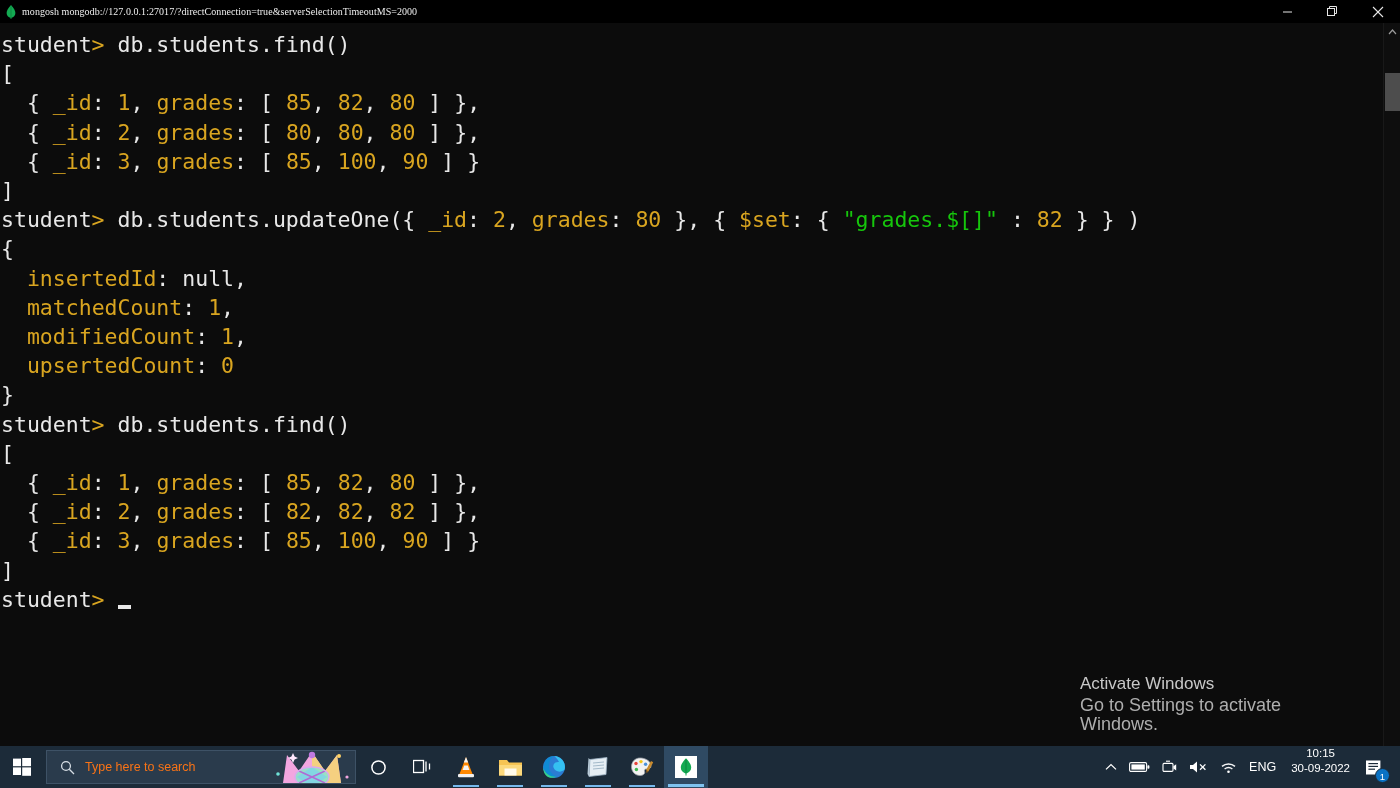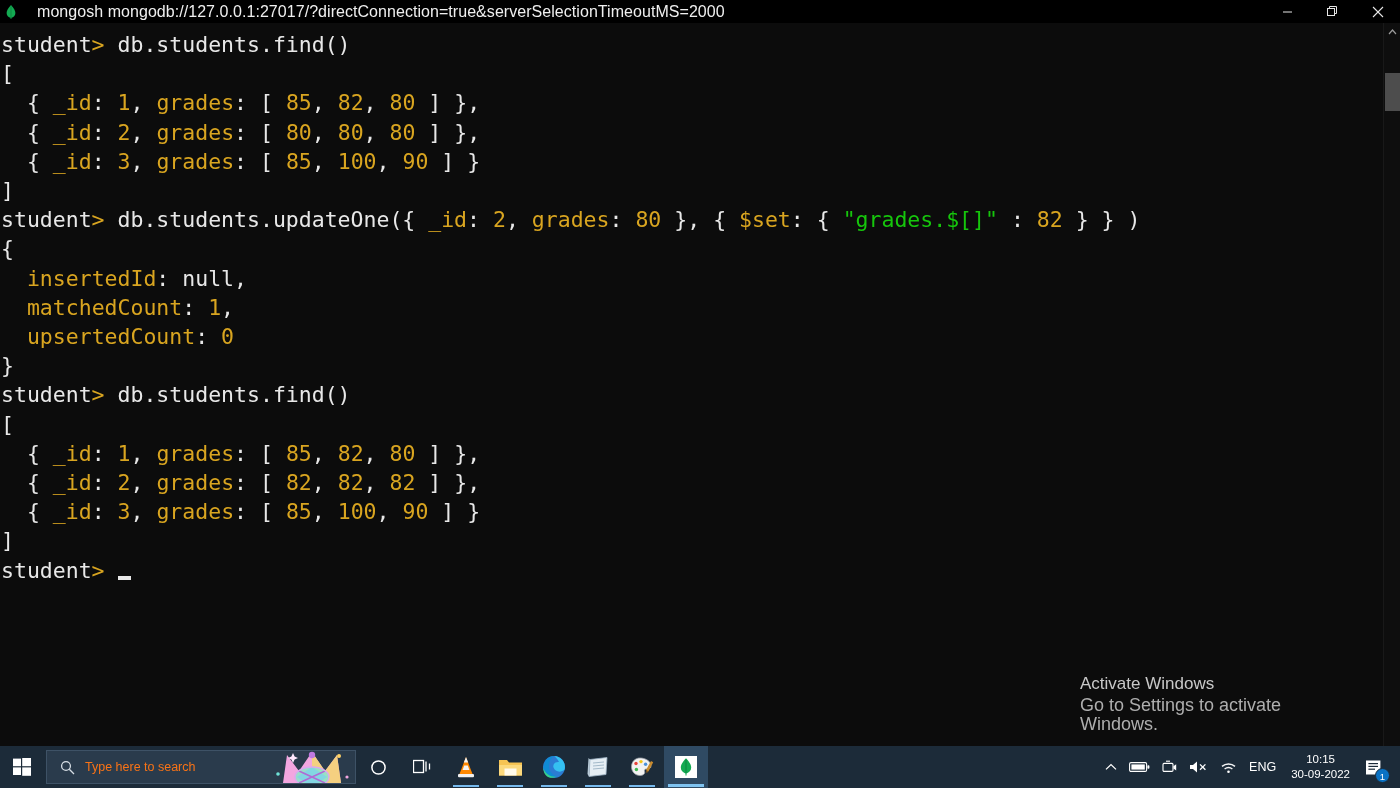--- a/index.html
+++ b/index.html
@@ -18,25 +18,24 @@
     background:#000000;
     display:flex; align-items:center;
     color:#e8e8e8;
   }
   .tb-icon {
     width:22px; height:23px;
     display:flex; align-items:center; justify-content:center;
     flex:0 0 auto;
   }
   .tb-title {
-    font-family:Liberation Sans, sans-serif;
-    font-size:16px; letter-spacing:0.05px;
+    font-family:Liberation Serif, serif;
+    font-size:10px; letter-spacing:0.05px;
     color:#efefef; white-space:nowrap;
     flex:1 1 auto;
-    margin-left:15px;
   }
   .tb-buttons { display:flex; height:23px; flex:0 0 auto; }
   .tb-btn {
     width:45px; height:23px;
     display:flex; align-items:center; justify-content:center;
     color:#e6e6e6;
   }
   .tb-btn svg { display:block; }
 
   
@@ -153,21 +152,21 @@
     display:flex; align-items:center; height:42px;
     padding-right:6px;
   }
   .tray-item {
     display:flex; align-items:center;
     padding:0 6px; height:42px;
     font-size:12.5px; color:#ffffff; white-space:nowrap;
   }
   .weather { gap:7px; }
   .clock {
-    display:flex; flex-direction:column; align-items:center; justify-content:center;
+    display:flex; flex-direction:column; align-items:center; 
     font-size:11.5px; line-height:15px; padding:0 9px; height:42px;
   }
   .notif { position:relative; padding:0 10px 0 6px; }
   .badge {
     position:absolute; right:4px; bottom:5px;
     width:15px; height:15px; border-radius:50%;
     background:#0a72c4; color:#fff;
     font-size:9.5px; line-height:15px; text-align:center;
     border:1px solid #1c2b39;
   }
@@ -209,20 +208,21 @@
       <div class="line"><span class="pr">student</span><span class="pc">&gt;</span><span class="w"> </span><span class="w">db</span><span class="w">.</span><span class="w">students</span><span class="w">.</span><span class="w">find</span><span class="w">(</span><span class="w">)</span></div>
       <div class="line"><span class="w">[</span></div>
       <div class="line"><span class="w"> </span><span class="w"> </span><span class="w">{</span><span class="w"> </span><span class="am">_id</span><span class="w">:</span><span class="w"> </span><span class="am">1</span><span class="w">,</span><span class="w"> </span><span class="am">grades</span><span class="w">:</span><span class="w"> </span><span class="w">[</span><span class="w"> </span><span class="am">85</span><span class="w">,</span><span class="w"> </span><span class="am">82</span><span class="w">,</span><span class="w"> </span><span class="am">80</span><span class="w"> </span><span class="w">]</span><span class="w"> </span><span class="w">}</span><span class="w">,</span></div>
       <div class="line"><span class="w"> </span><span class="w"> </span><span class="w">{</span><span class="w"> </span><span class="am">_id</span><span class="w">:</span><span class="w"> </span><span class="am">2</span><span class="w">,</span><span class="w"> </span><span class="am">grades</span><span class="w">:</span><span class="w"> </span><span class="w">[</span><span class="w"> </span><span class="am">80</span><span class="w">,</span><span class="w"> </span><span class="am">80</span><span class="w">,</span><span class="w"> </span><span class="am">80</span><span class="w"> </span><span class="w">]</span><span class="w"> </span><span class="w">}</span><span class="w">,</span></div>
       <div class="line"><span class="w"> </span><span class="w"> </span><span class="w">{</span><span class="w"> </span><span class="am">_id</span><span class="w">:</span><span class="w"> </span><span class="am">3</span><span class="w">,</span><span class="w"> </span><span class="am">grades</span><span class="w">:</span><span class="w"> </span><span class="w">[</span><span class="w"> </span><span class="am">85</span><span class="w">,</span><span class="w"> </span><span class="am">100</span><span class="w">,</span><span class="w"> </span><span class="am">90</span><span class="w"> </span><span class="w">]</span><span class="w"> </span><span class="w">}</span></div>
       <div class="line"><span class="w">]</span></div>
       <div class="line"><span class="pr">student</span><span class="pc">&gt;</span><span class="w"> </span><span class="w">db</span><span class="w">.</span><span class="w">students</span><span class="w">.</span><span class="w">updateOne</span><span class="w">(</span><span class="w">{</span><span class="w"> </span><span class="am">_id</span><span class="w">:</span><span class="w"> </span><span class="am">2</span><span class="w">,</span><span class="w"> </span><span class="am">grades</span><span class="w">:</span><span class="w"> </span><span class="am">80</span><span class="w"> </span><span class="w">}</span><span class="w">,</span><span class="w"> </span><span class="w">{</span><span class="w"> </span><span class="am">$set</span><span class="w">:</span><span class="w"> </span><span class="w">{</span><span class="w"> </span><span class="gn">"grades.$[]"</span><span class="w"> </span><span class="w">:</span><span class="w"> </span><span class="am">82</span><span class="w"> </span><span class="w">}</span><span class="w"> </span><span class="w">}</span><span class="w"> </span><span class="w">)</span></div>
       <div class="line"><span class="w">{</span></div>
       <div class="line"><span class="w"> </span><span class="w"> </span><span class="am">insertedId</span><span class="w">:</span><span class="w"> </span><span class="w">null</span><span class="w">,</span></div>
       <div class="line"><span class="w"> </span><span class="w"> </span><span class="am">matchedCount</span><span class="w">:</span><span class="w"> </span><span class="am">1</span><span class="w">,</span></div>
+      <div class="line"><span class="w"> </span><span class="w"> </span><span class="am">modifiedCount</span><span class="w">:</span><span class="w"> </span><span class="am">1</span><span class="w">,</span></div>
       <div class="line"><span class="w"> </span><span class="w"> </span><span class="am">upsertedCount</span><span class="w">:</span><span class="w"> </span><span class="am">0</span></div>
       <div class="line"><span class="w">}</span></div>
       <div class="line"><span class="pr">student</span><span class="pc">&gt;</span><span class="w"> </span><span class="w">db</span><span class="w">.</span><span class="w">students</span><span class="w">.</span><span class="w">find</span><span class="w">(</span><span class="w">)</span></div>
       <div class="line"><span class="w">[</span></div>
       <div class="line"><span class="w"> </span><span class="w"> </span><span class="w">{</span><span class="w"> </span><span class="am">_id</span><span class="w">:</span><span class="w"> </span><span class="am">1</span><span class="w">,</span><span class="w"> </span><span class="am">grades</span><span class="w">:</span><span class="w"> </span><span class="w">[</span><span class="w"> </span><span class="am">85</span><span class="w">,</span><span class="w"> </span><span class="am">82</span><span class="w">,</span><span class="w"> </span><span class="am">80</span><span class="w"> </span><span class="w">]</span><span class="w"> </span><span class="w">}</span><span class="w">,</span></div>
       <div class="line"><span class="w"> </span><span class="w"> </span><span class="w">{</span><span class="w"> </span><span class="am">_id</span><span class="w">:</span><span class="w"> </span><span class="am">2</span><span class="w">,</span><span class="w"> </span><span class="am">grades</span><span class="w">:</span><span class="w"> </span><span class="w">[</span><span class="w"> </span><span class="am">82</span><span class="w">,</span><span class="w"> </span><span class="am">82</span><span class="w">,</span><span class="w"> </span><span class="am">82</span><span class="w"> </span><span class="w">]</span><span class="w"> </span><span class="w">}</span><span class="w">,</span></div>
       <div class="line"><span class="w"> </span><span class="w"> </span><span class="w">{</span><span class="w"> </span><span class="am">_id</span><span class="w">:</span><span class="w"> </span><span class="am">3</span><span class="w">,</span><span class="w"> </span><span class="am">grades</span><span class="w">:</span><span class="w"> </span><span class="w">[</span><span class="w"> </span><span class="am">85</span><span class="w">,</span><span class="w"> </span><span class="am">100</span><span class="w">,</span><span class="w"> </span><span class="am">90</span><span class="w"> </span><span class="w">]</span><span class="w"> </span><span class="w">}</span></div>
       <div class="line"><span class="w">]</span></div>
       <div class="line"><span class="pr">student</span><span class="pc">&gt;</span><span class="cursor"></span></div>
     </div>

